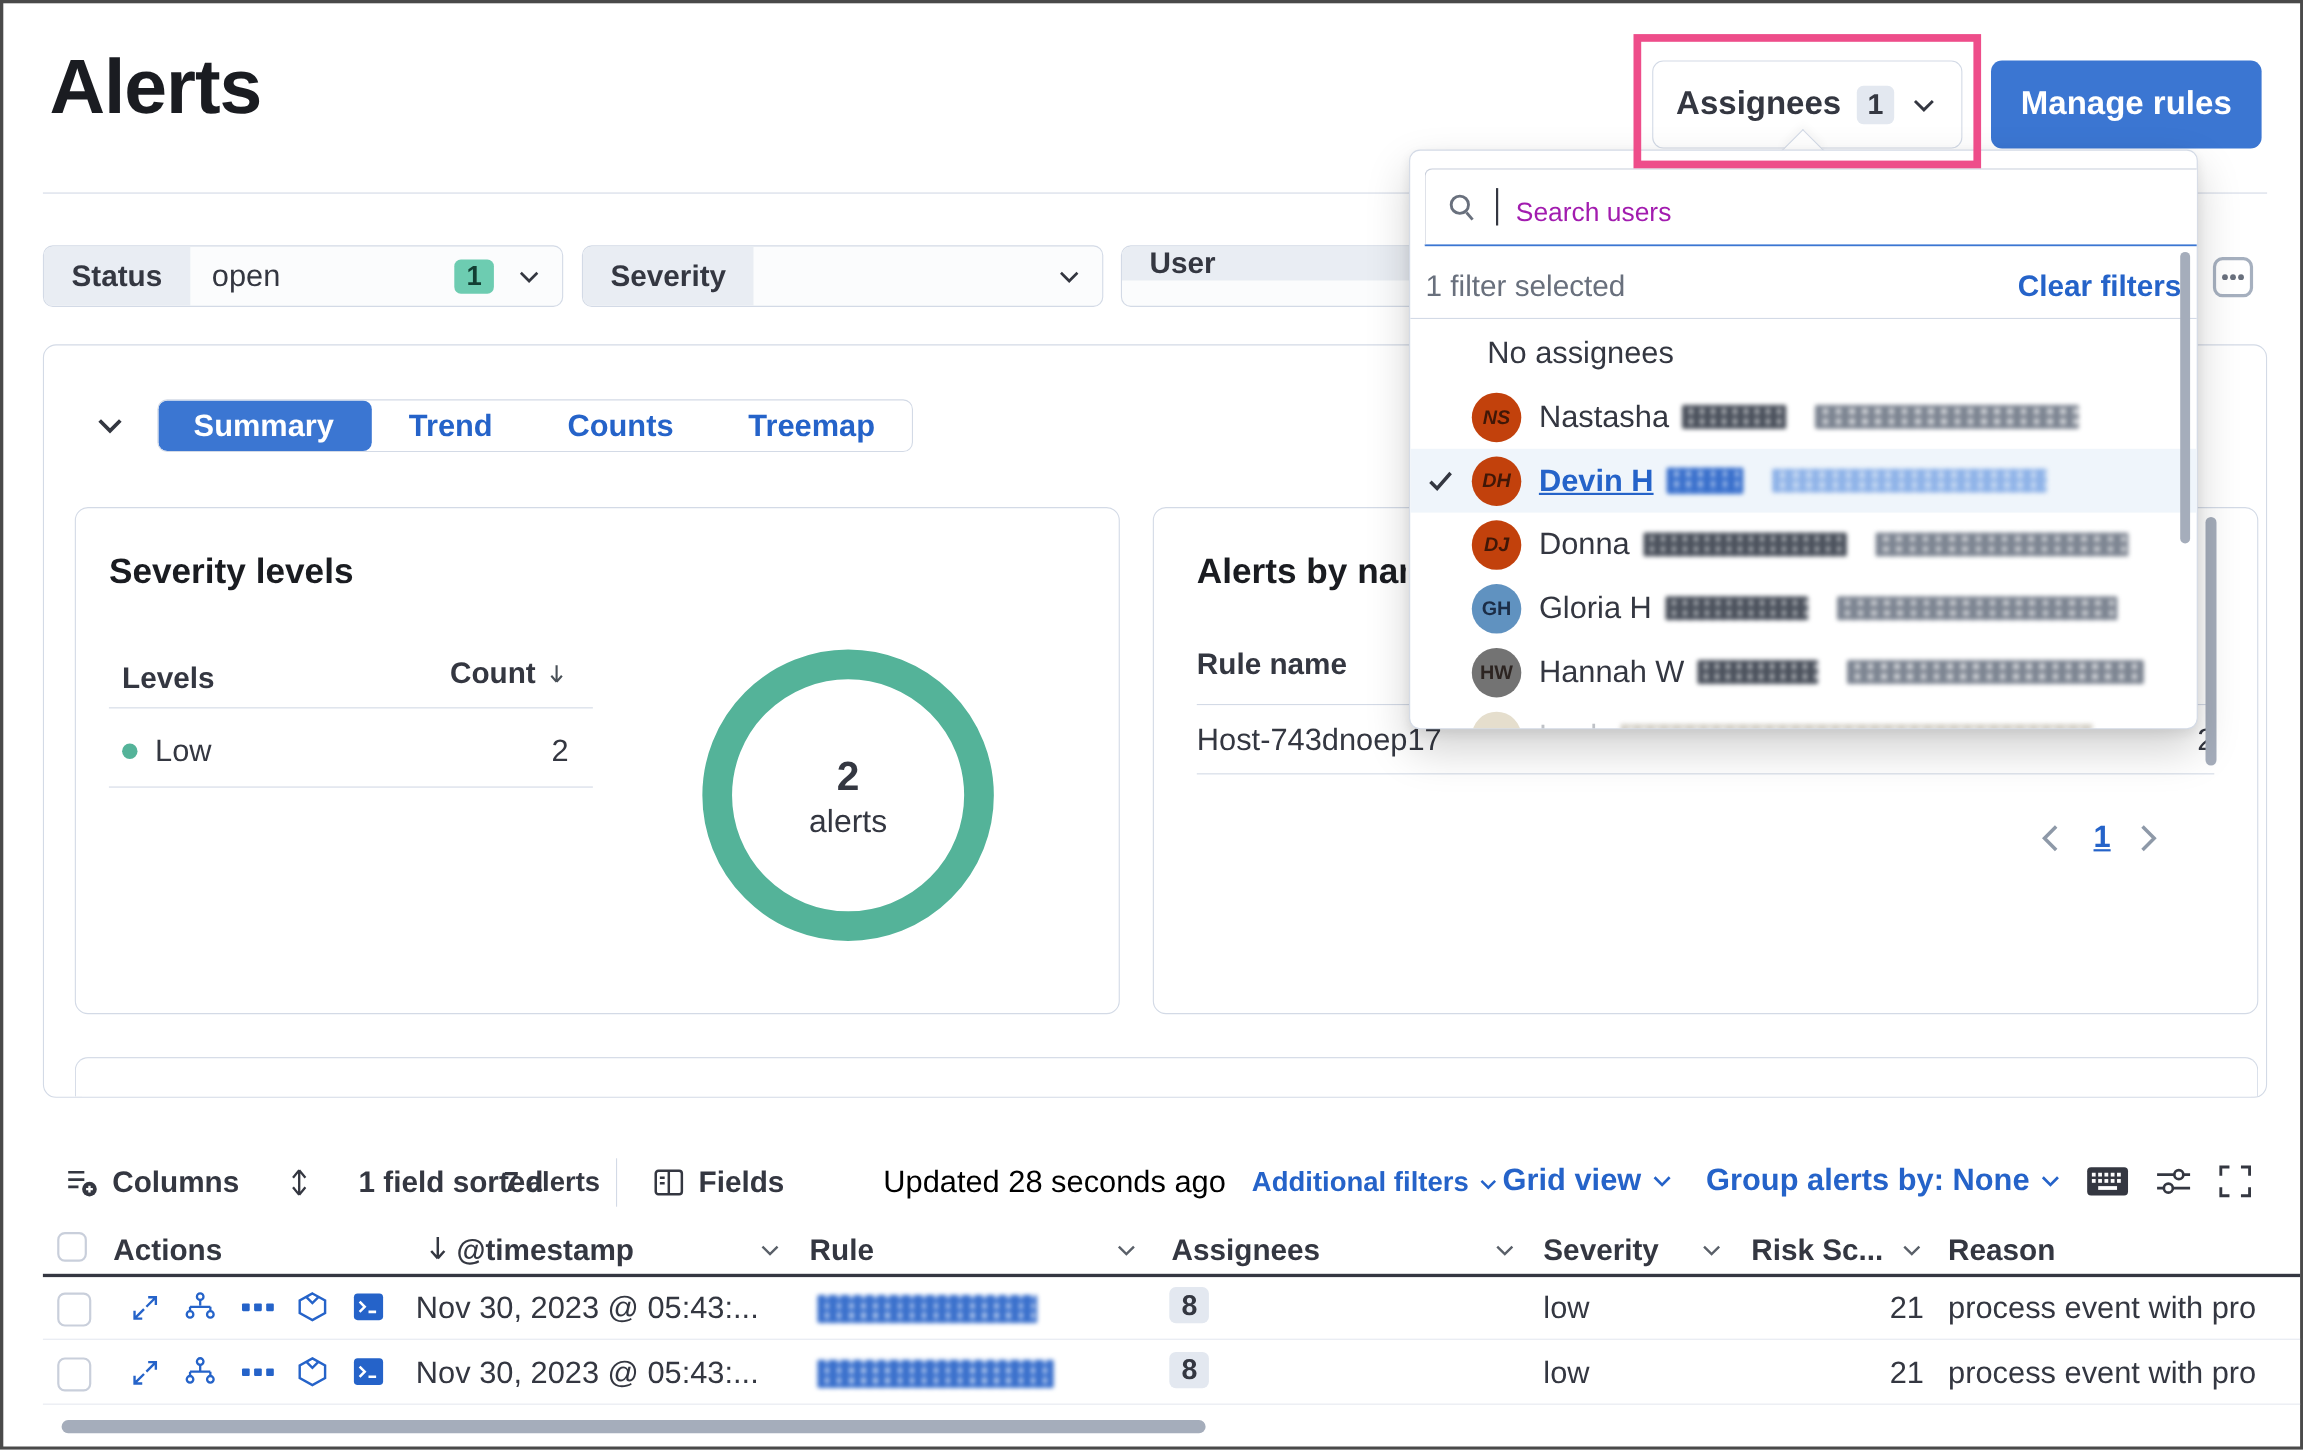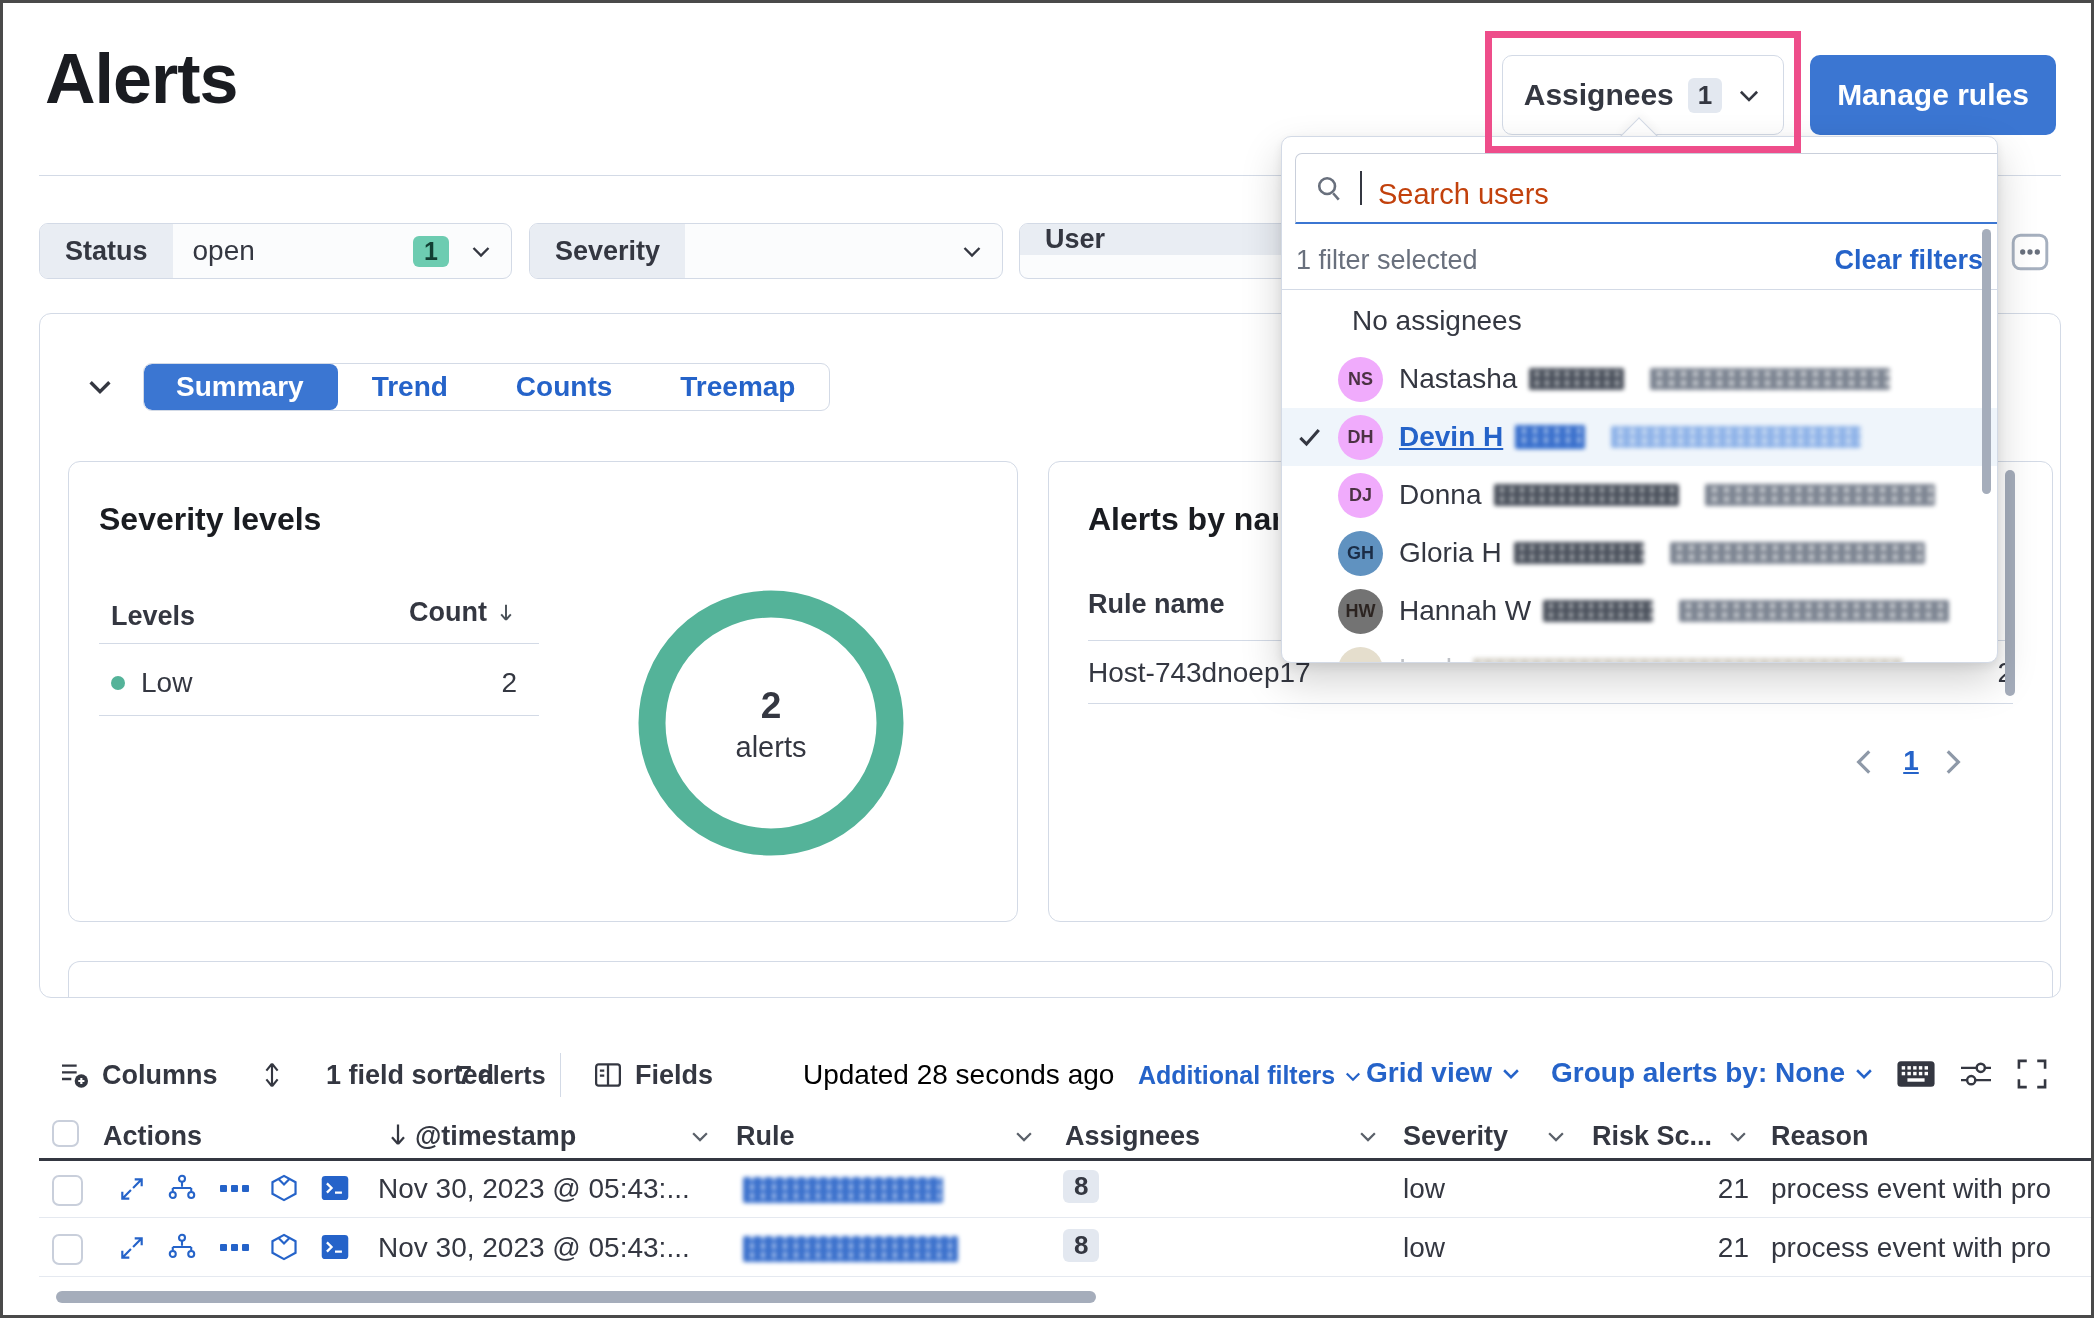--- a/index.html
+++ b/index.html
@@ -39,30 +39,30 @@
   .dot{width:14px;height:14px;border-radius:50%;display:inline-block;}
   .scroll-pill{background:#A5ADBB;border-radius:6px;}
 
   
   .popover{background:#fff;border:1px solid #D3DAE6;border-radius:10px;z-index:50;
     box-shadow:0 18px 40px rgba(0,0,0,.18), 0 4px 10px rgba(0,0,0,.08);overflow:hidden;}
   .pop-arrow{width:28px;height:28px;background:#fff;transform:rotate(45deg);z-index:49;
     border-top:1px solid #D3DAE6;border-left:1px solid #D3DAE6;box-shadow:-3px -3px 8px rgba(0,0,0,.04);}
   .search-box{border:1px solid #C9CFDB;border-bottom:2px solid #3B76D2;border-radius:7px 7px 0 0;background:#fff;
     display:flex;align-items:center;gap:16px;padding:0 18px;}
-  .search-ph{font-size:29px;color:#c2410c;margin-top:12px;}
+  .search-ph{font-size:24px;color:#a21caf;margin-top:12px;}
   .caret{width:2px;height:34px;background:#343741;}
   .meta-gray{font-size:27px;color:#69707D;}
   .link{font-size:27px;color:#2563C9;cursor:pointer;}
   .u-row{position:absolute;left:0;width:100%;height:58px;display:flex;align-items:center;cursor:pointer;}
   .u-row.sel{background:#EFF5FB;}
   .u-check{width:56px;display:flex;justify-content:center;color:#343741;}
   .avatar{width:45px;height:45px;border-radius:50%;display:flex;align-items:center;justify-content:center;
     font-size:18px;font-weight:bold;color:rgba(20,10,5,.75);margin-right:16px;flex:none;}
-  .av-brown{background:#f0abfc;} .av-blue{background:#6092C0;color:rgba(10,20,40,.8);} .av-pink{background:#737373;} .av-tan{background:#CFC3A4;}
+  .av-brown{background:#c2410c;font-style:italic;} .av-blue{background:#6092C0;color:rgba(10,20,40,.8);} .av-pink{background:#737373;} .av-tan{background:#CFC3A4;}
   .u-name{font-size:28px;color:#343741;white-space:nowrap;}
   .u-row.sel .u-name{color:#2563C9;text-decoration:underline;font-weight:bold;}
 
   
   .rd{display:inline-block;height:22px;border-radius:2px;vertical-align:middle;filter:blur(2px);margin-left:12px;}
   .rd-dark{background:
     repeating-linear-gradient(90deg,#4b515c 0 6px,rgba(75,81,92,.2) 6px 10px),
     repeating-linear-gradient(0deg,#5a606b 0 5px,rgba(90,96,107,.25) 5px 9px);}
   .rd-gray{background:
     repeating-linear-gradient(90deg,#7d8592 0 7px,rgba(125,133,146,.18) 7px 12px),

